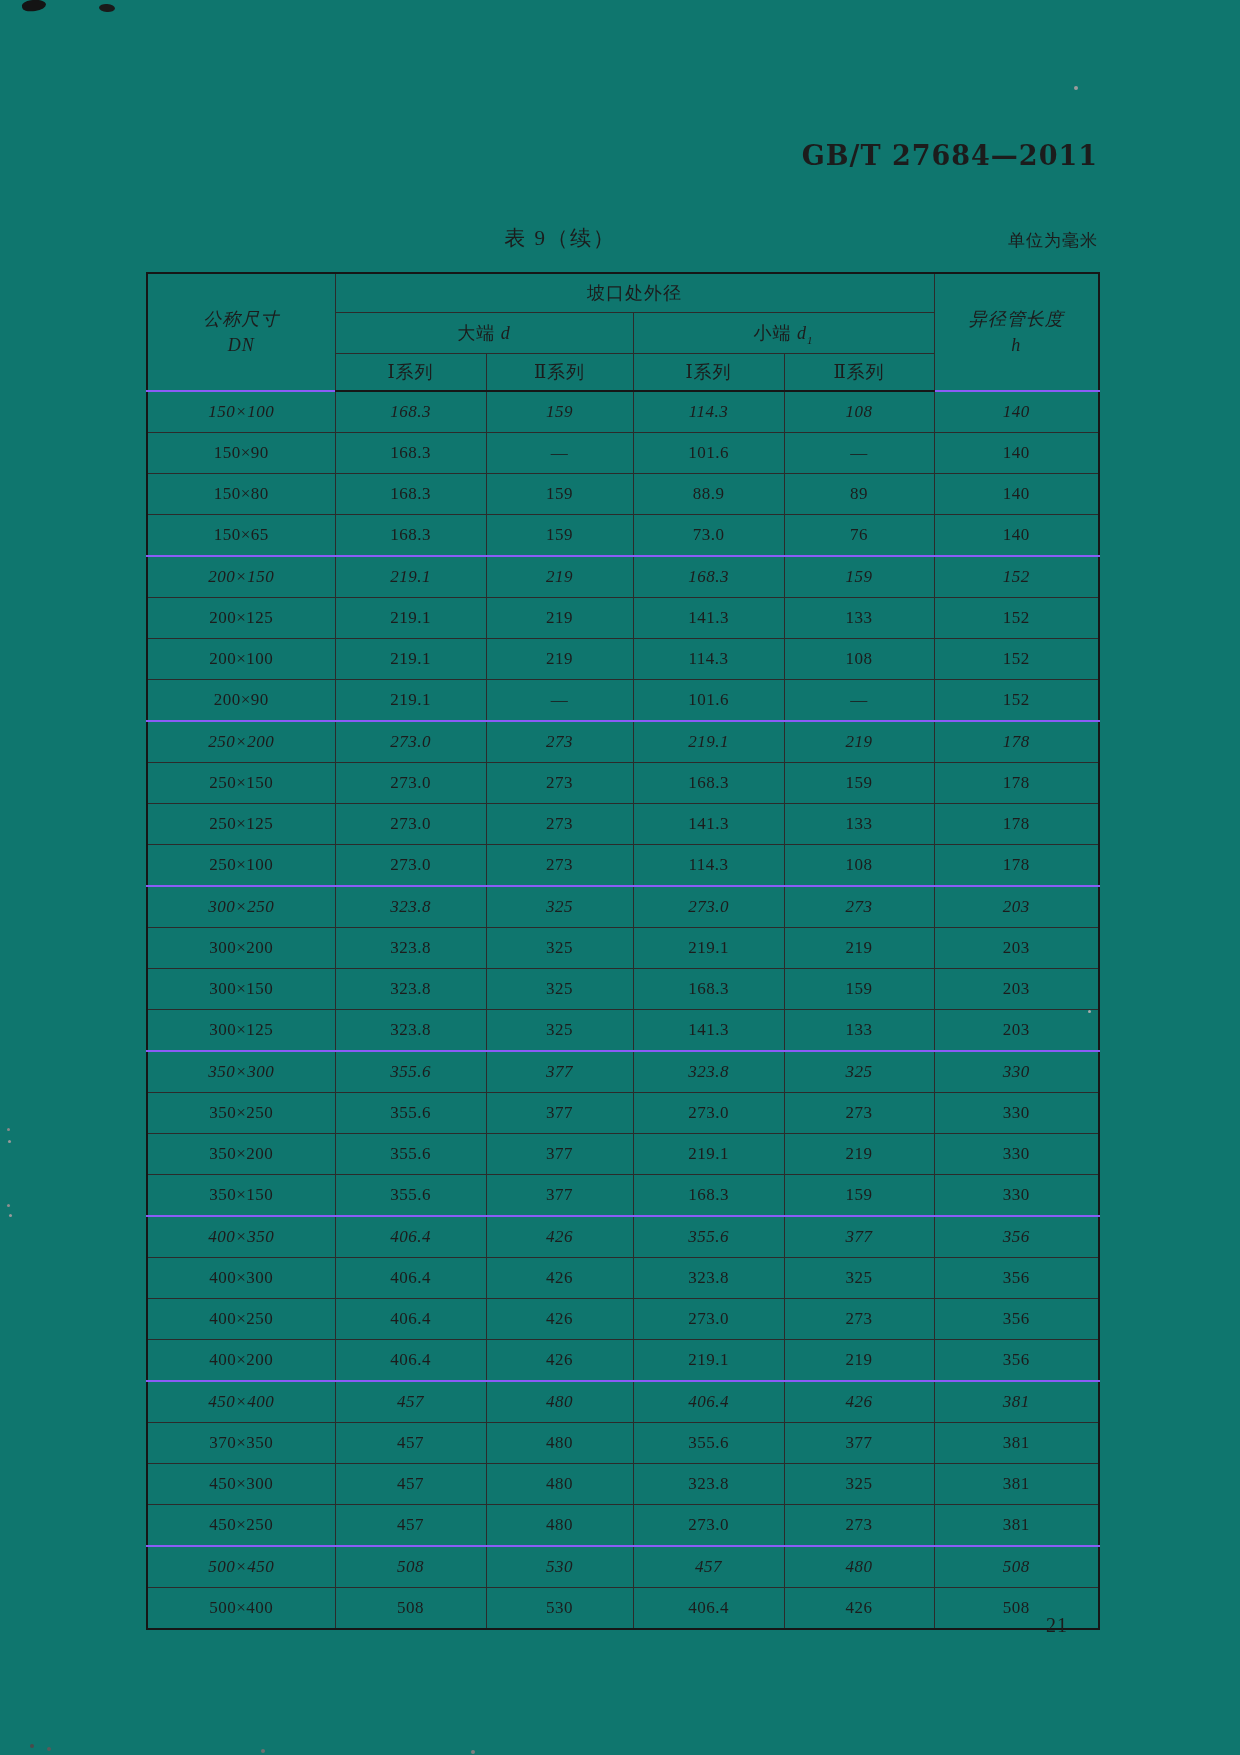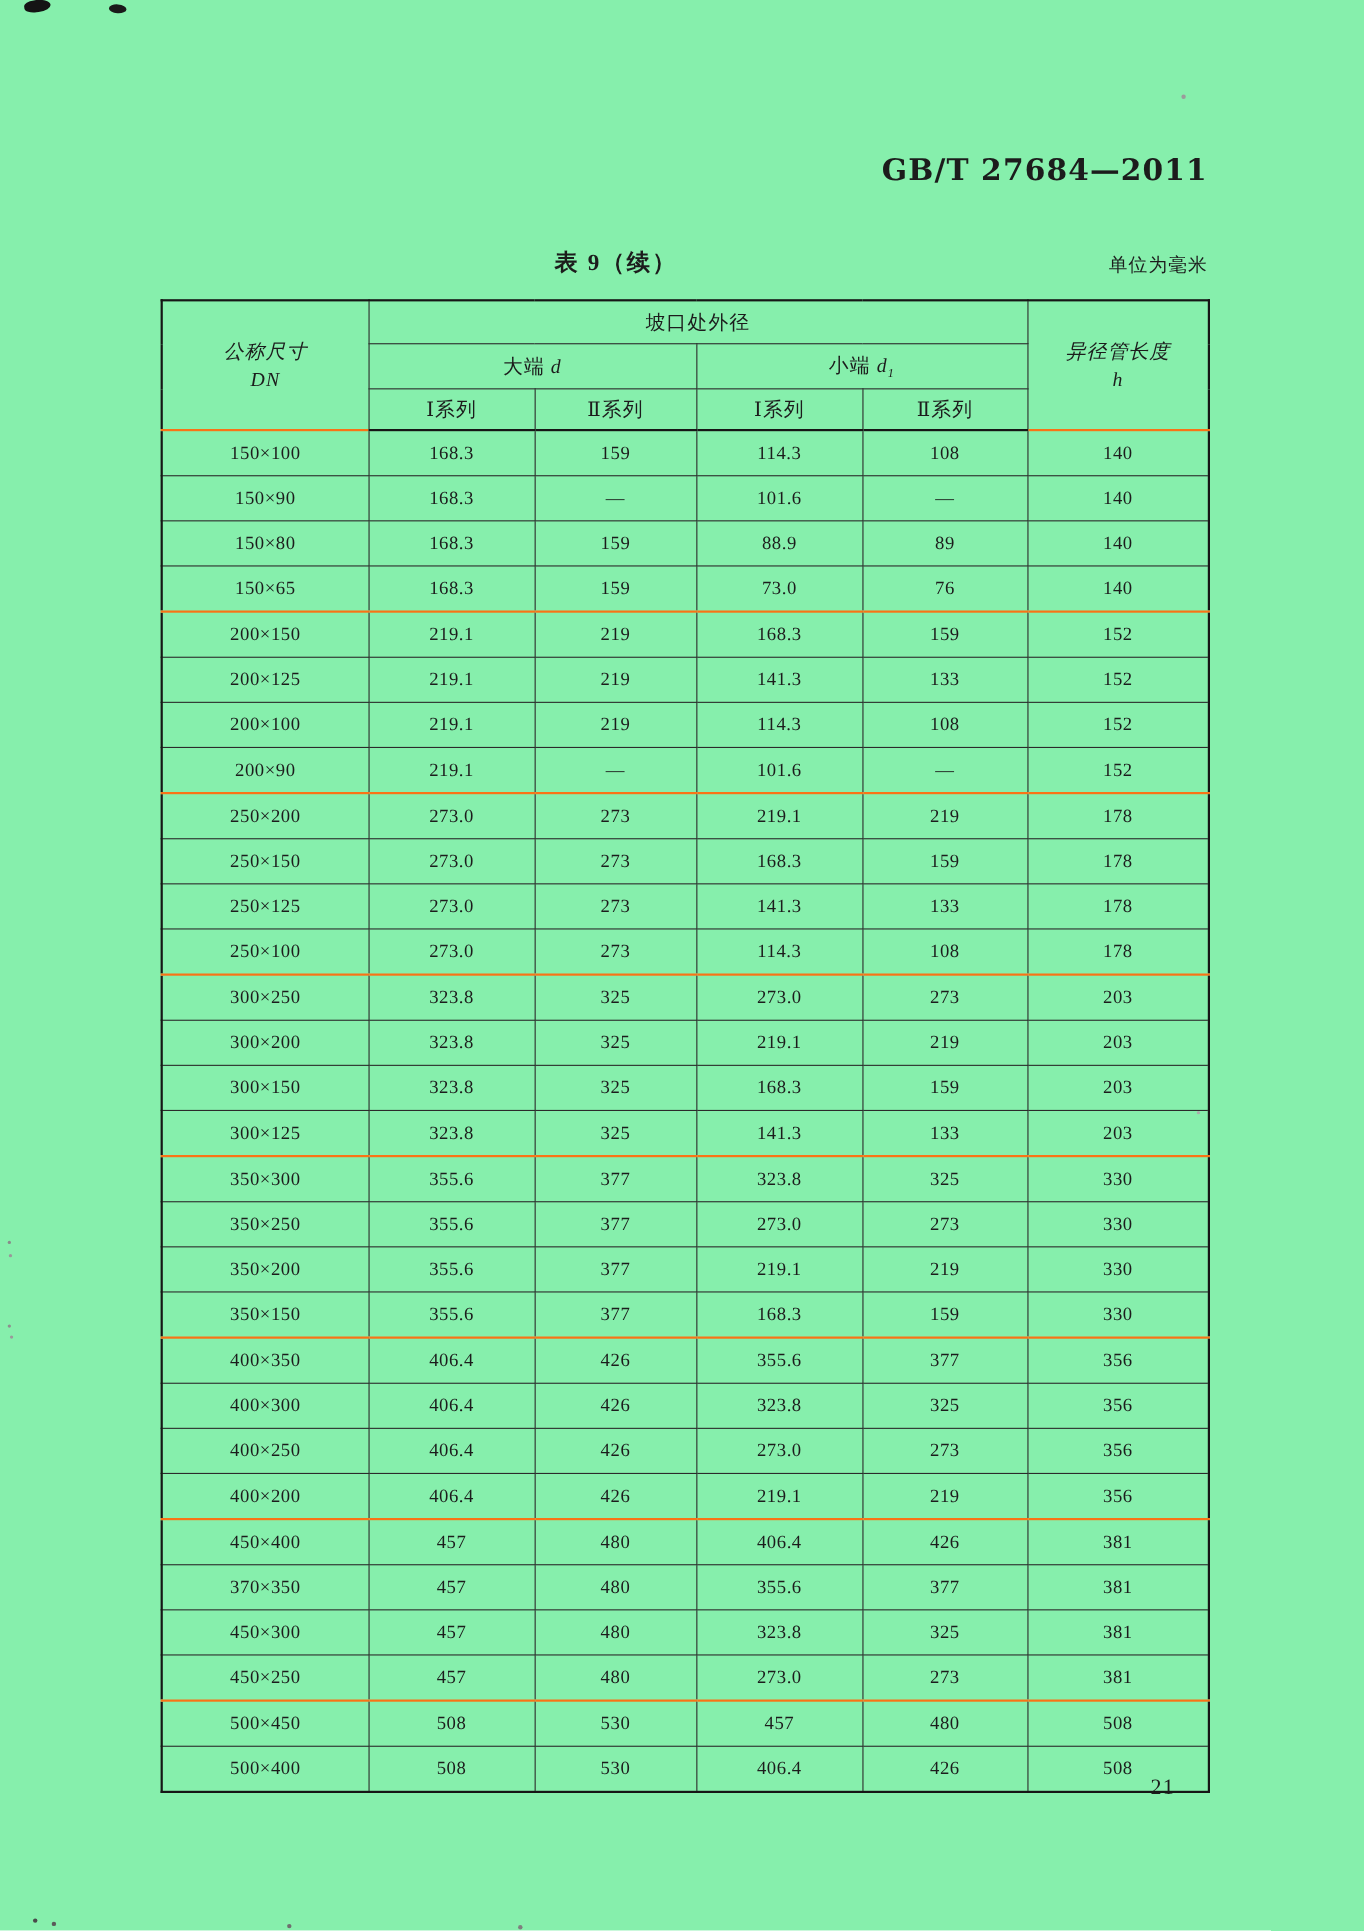--- a/index.html
+++ b/index.html
@@ -1,33 +1,33 @@
 <!DOCTYPE html>
 <html><head>
 <meta charset="utf-8">
 <style>
   html,body{margin:0;padding:0;background:#ffffff;}
   .page{
     position:relative;
     width:1240px;height:1755px;
-    background:#86efac;
+    background:#0f766e;
     font-family:"Liberation Serif","DejaVu Serif",serif;
     color:#1c1c1c;
     overflow:hidden;
   }
   
   .doc-code{
     position:absolute;top:140px;right:142px;
     font-size:27px;font-weight:bold;letter-spacing:1px;
     font-family:"DejaVu Serif","Liberation Serif",serif;
   }
   
   .table-title{
     position:absolute;top:224px;left:470px;width:180px;
-    text-align:center;font-size:21px;font-weight:bold;letter-spacing:2px;
+    text-align:center;font-size:21px;font-weight:normal;letter-spacing:2px;
   }
   .unit-note{
     position:absolute;top:229px;right:142px;
     font-size:17px;letter-spacing:1px;font-family:Liberation Mono, monospace;
   }
   
   table.std{
     position:absolute;left:146px;top:272px;
     width:952px;
     border-collapse:collapse;
@@ -40,21 +40,21 @@
     text-align:center;vertical-align:middle;
     font-weight:normal;
     padding:0;
   }
   table.std th{font-size:18px;letter-spacing:1px;margin-left:20px;}
   table.std td{font-size:17px;letter-spacing:.5px;}
   tr.hrow1 th{height:38px;}
   tr.hrow2 th{height:40px;}
   tr.hrow3 th{height:36px;border-bottom:2px solid #161616;}
   table.std tbody td{height:40px;}
-  table.std tbody tr.group-start td{border-top:2px solid #f97316;}
+  table.std tbody tr.group-start td{border-top:2px solid #8b5cf6;font-style:italic;}
   td.cell-dn{letter-spacing:1px;}
   .two-line div{line-height:1.45;font-style:italic;}
   .sym{font-style:italic;font-family:"Liberation Serif","DejaVu Serif",serif;}
   sub.sym-sub{font-size:11px;font-style:italic;}
   
   .page-number{
     position:absolute;left:1046px;top:1614px;
     font-size:20px;letter-spacing:1px;
   }
   

